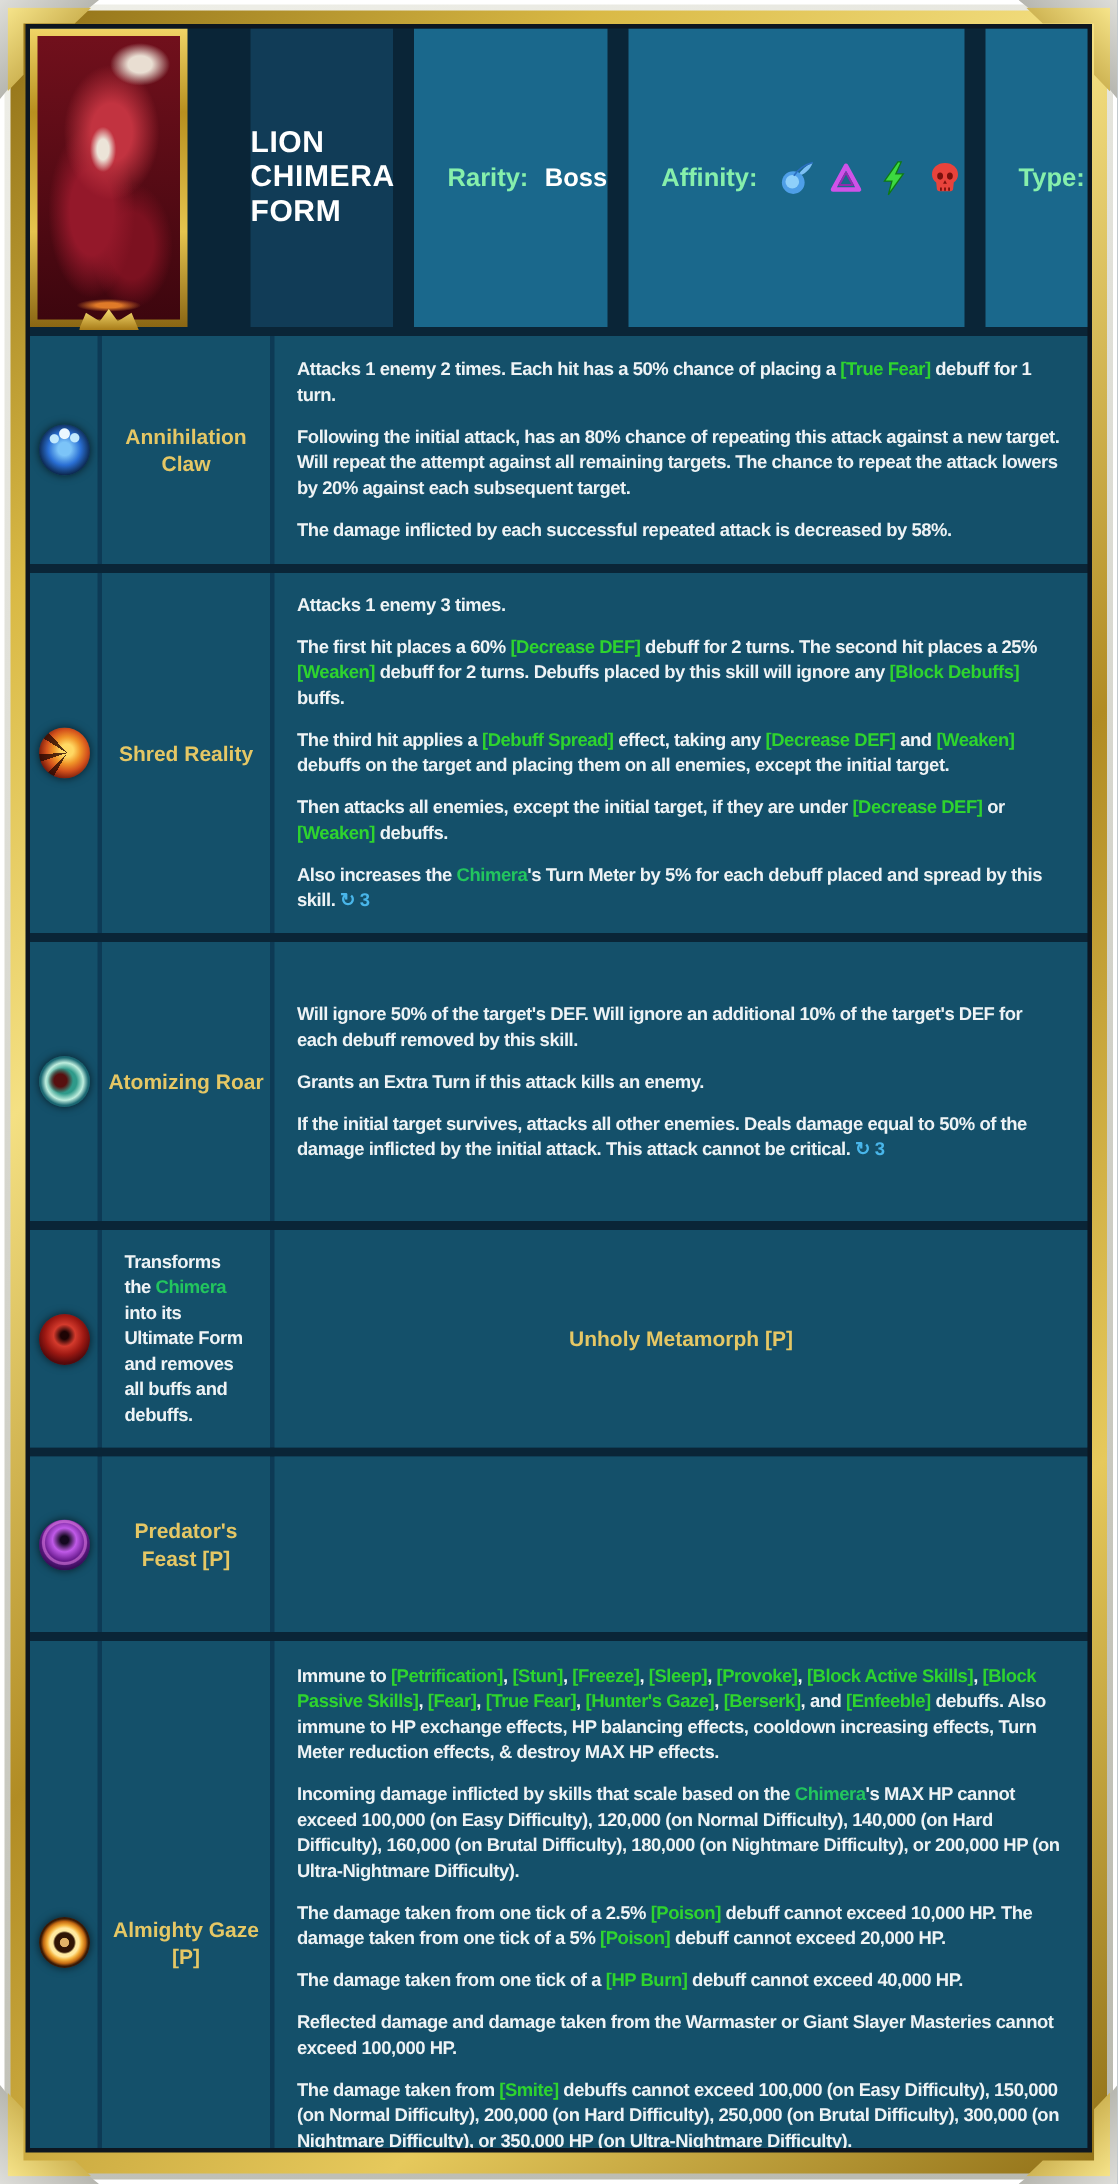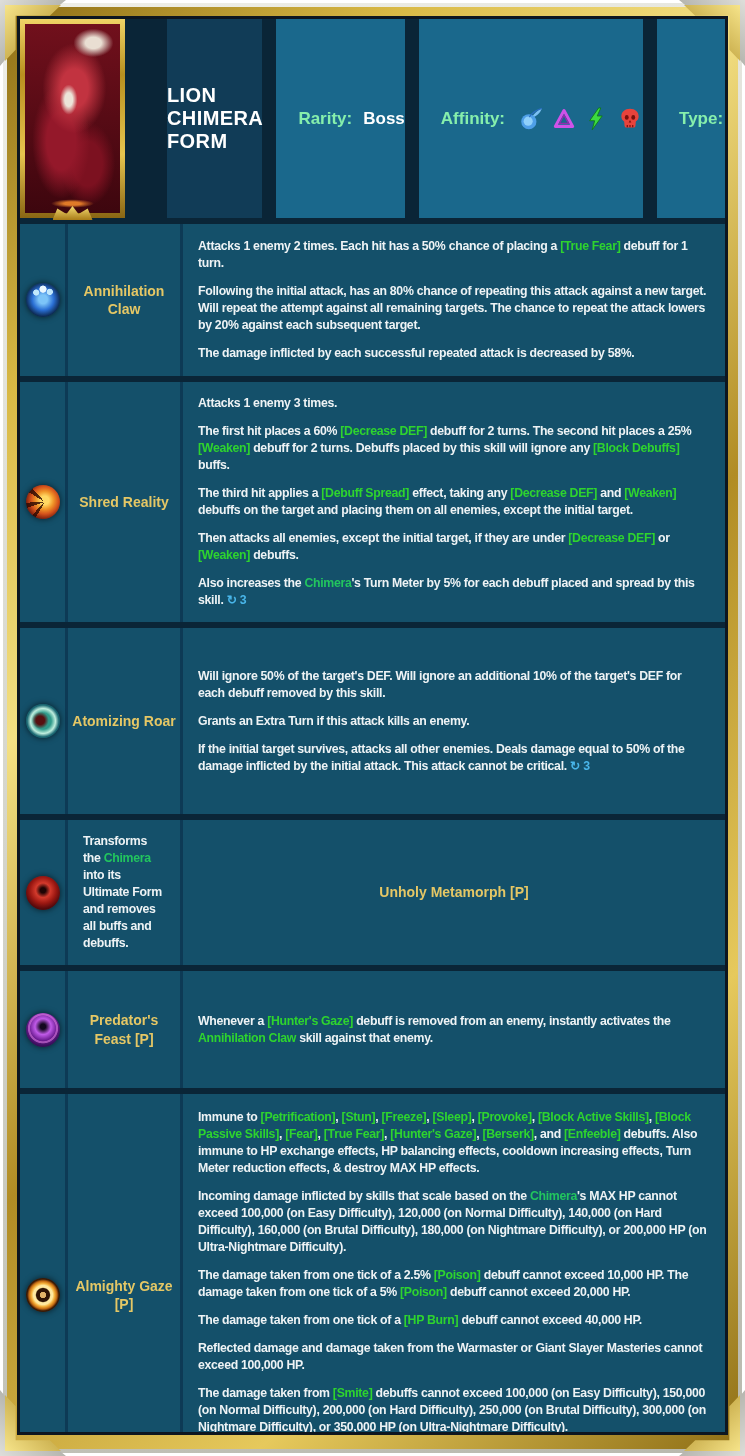--- a/index.html
+++ b/index.html
@@ -202,21 +202,20 @@
     </div>
   </div>
         <div class="skill-row">
     <div class="cell icon-cell">
       <div class="skill-icon si-4"></div>
     </div>
     <div class="cell name-cell">
       <div class="skill-name">Predator's Feast [P]</div>
     </div>
     <div class="cell desc-cell">
-            <p><span class="seg-w">Whenever a </span><span class="seg-g">[Hunter's Gaze]</span><span class="seg-w"> debuff is removed from an enemy, instantly activates the </span><span class="seg-g">Annihilation Claw</span><span class="seg-w"> skill against that enemy.</span></p>
           </div>
   </div>
         <div class="skill-row">
     <div class="cell icon-cell">
       <div class="skill-icon si-5"></div>
     </div>
     <div class="cell name-cell">
       <div class="skill-name">Almighty Gaze [P]</div>
     </div>
     <div class="cell desc-cell">

